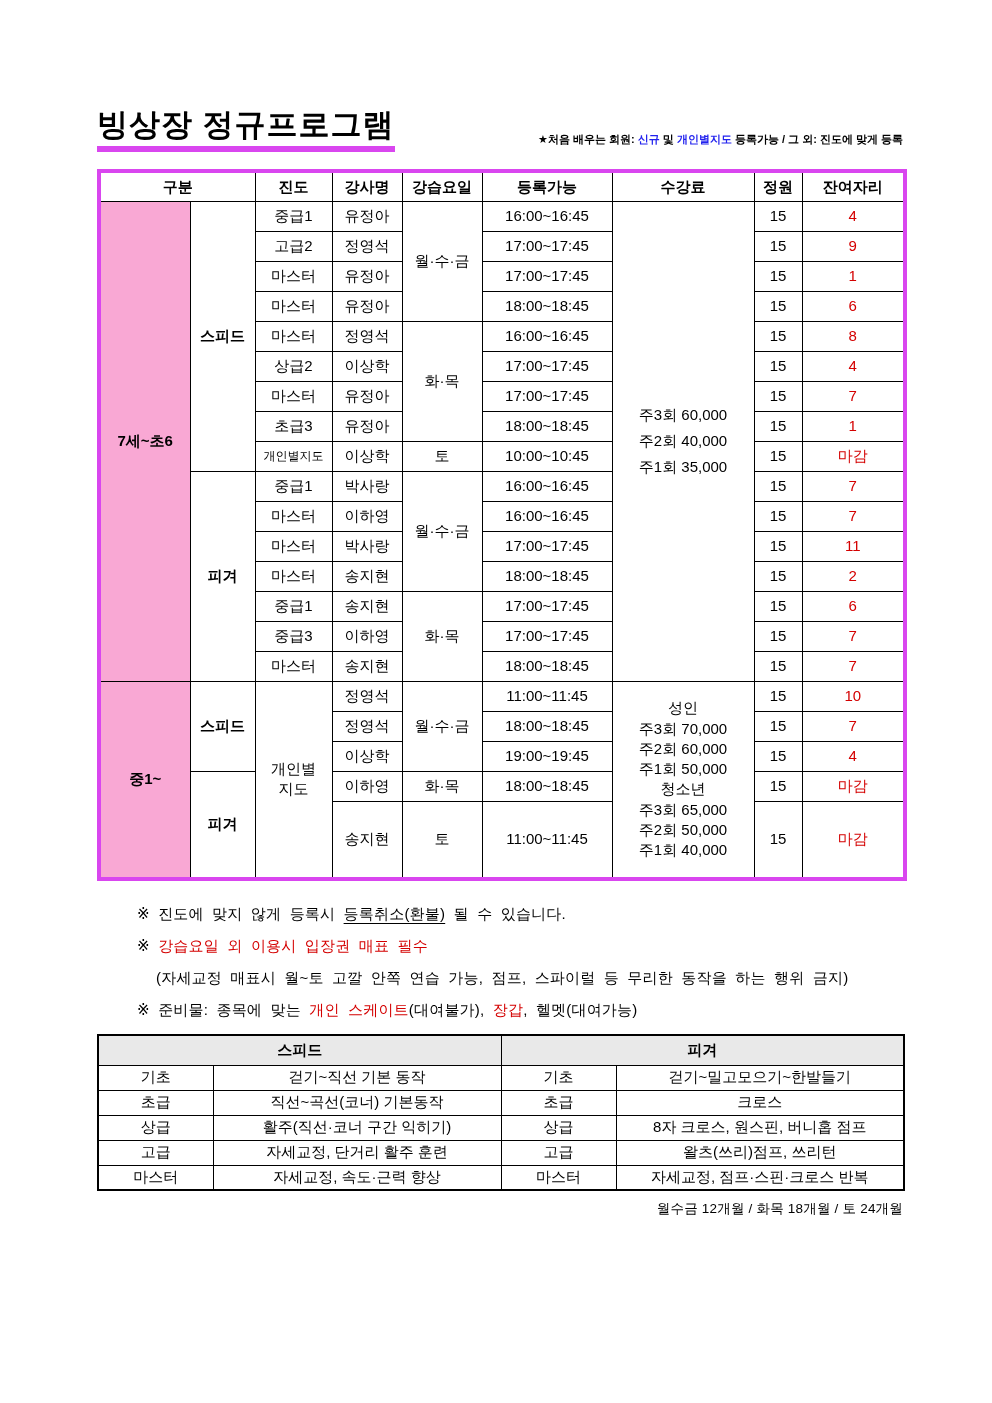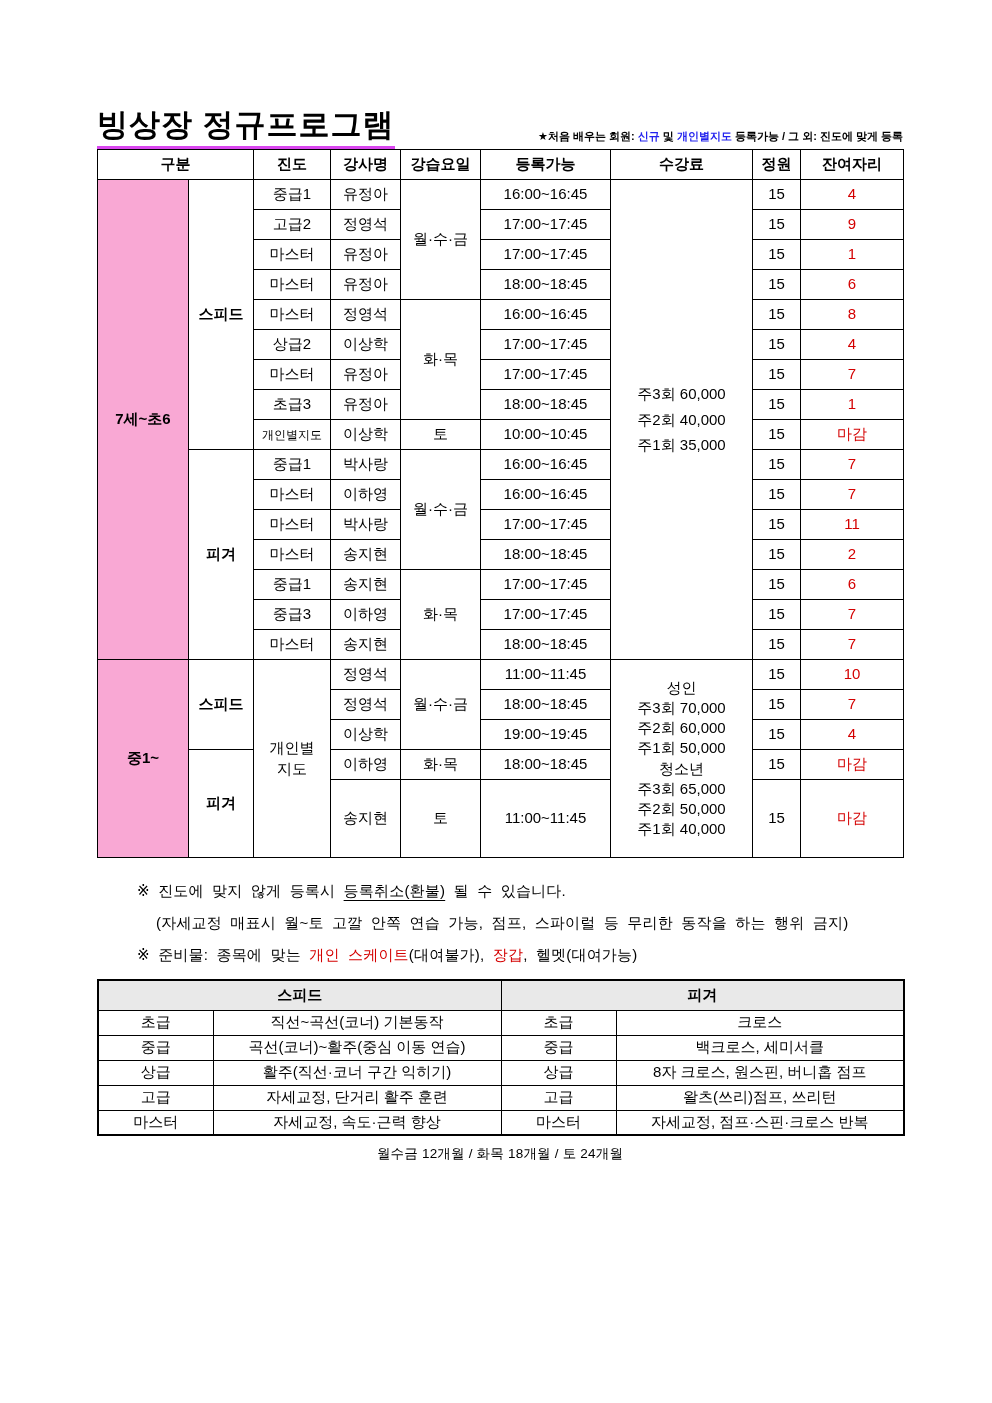--- a/index.html
+++ b/index.html
@@ -7,31 +7,31 @@
     width:992px;height:1403px;
     font-family:"Liberation Sans","DejaVu Sans",sans-serif;
     color:#000;position:relative;
   }
   .page{position:absolute;left:97px;top:108px;width:806px;}
 
   
   .title-row{display:flex;justify-content:space-between;align-items:flex-end;}
   .doc-title{
     font-size:31px;font-weight:bold;letter-spacing:1px;
-    border-bottom:3px solid #d946ef;padding-bottom:4px;line-height:1.1;
+    border-bottom:6px solid #d946ef;padding-bottom:4px;line-height:1.1;
   }
   .annotation{font-size:11px;font-weight:bold;padding-bottom:5px;white-space:nowrap;}
 
   
   table{border-collapse:collapse;table-layout:fixed;width:806px;}
   td,th{
     border:1px solid #000;text-align:center;vertical-align:middle;
     font-size:15px;padding:0 2px;overflow:hidden;white-space:pre-line;line-height:1.35;
   }
-  table.prog{border:1px solid #d946ef;}
+  table.prog{margin-top:17px;border:4px solid #d946ef;}
   table.prog th{height:27px;font-weight:bold;background:#fff;}
   table.prog tr{height:30px;}
   table.prog tr.tall{height:78px;}
 
   .c-group{background:#f9a8d4;font-weight:bold;}
   .c-cat{font-weight:bold;}
   .c-red{color:#d40000;}
   .c-fee{line-height:1.72;}
   .c-small{font-size:12px;padding:0;}
 
@@ -44,21 +44,21 @@
 
   
   table.levels{margin-top:14px;border:2px solid #000;}
   table.levels tr.h1{height:30px;}
   table.levels tr.h1 td{background:#e9e9e9;font-weight:bold;}
   table.levels tr.h2{height:27px;}
   table.levels tr.h2 td{font-weight:bold;}
   table.levels tr.lrow{height:25px;}
 
   
-  .footer-note{margin-top:9px;text-align:center;font-size:13.5px;letter-spacing:0.2px;}
+  .footer-note{margin-top:9px;text-align:right;font-size:13.5px;letter-spacing:0.2px;}
 </style>
 </head>
 <body>
 
 <div class="page">
 
   <div class="title-row">
     <div class="doc-title">빙상장 정규프로그램</div>
     <div class="annotation" id="annotation"><span class="c-k">★처음 배우는 회원: </span><span class="c-b" style="color: rgb(34, 34, 238);">신규</span><span class="c-k"> 및 </span><span class="c-b" style="color: rgb(34, 34, 238);">개인별지도</span><span class="c-k"> 등록가능 / 그 외: 진도에 맞게 등록</span></div>
   </div>
@@ -255,49 +255,50 @@
           <td>토</td>
           <td>11:00~11:45</td>
           <td>15</td>
           <td class="c-red">마감</td>
         </tr>
       </tbody>
   </table>
 
   <div class="notes" id="notes">
       <div class="note"><span class="c-k">※ 진도에 맞지 않게 등록시 </span><span class="c-u">등록취소(환불)</span><span class="c-k"> 될 수 있습니다.</span></div>
+      <div class="note"><span class="c-k">※ </span><span class="c-r">강습요일 외 이용시 입장권 매표 필수</span></div>
       <div class="note indent"><span class="c-k">(자세교정 매표시 월~토 고깔 안쪽 연습 가능, 점프, 스파이럴 등 무리한 동작을 하는 행위 금지)</span></div>
       <div class="note"><span class="c-k">※ 준비물: 종목에 맞는 </span><span class="c-r">개인 스케이트</span><span class="c-k">(대여불가), </span><span class="c-r">장갑</span><span class="c-k">, 헬멧(대여가능)</span></div>
     </div>
 
   <table class="levels" id="levels-table">
     <colgroup>
       <col style="width:115px">
         <col style="width:288px">
       <col style="width:115px">
         <col style="width:288px">
     </colgroup>
     <tbody id="levels-body">
         <tr class="h1">
           <td colspan="2">스피드</td>
           <td colspan="2">피겨</td>
         </tr>
         <tr class="lrow">
+          <td>기초</td>
+          <td>걷기~직선 기본 동작</td>
+          <td>기초</td>
+          <td>걷기~밀고모으기~한발들기</td>
+        </tr>
+        <tr class="lrow">
           <td>초급</td>
           <td>직선~곡선(코너) 기본동작</td>
           <td>초급</td>
           <td>크로스</td>
         </tr>
         <tr class="lrow">
-          <td>중급</td>
-          <td>곡선(코너)~활주(중심 이동 연습)</td>
-          <td>중급</td>
-          <td>백크로스, 세미서클</td>
-        </tr>
-        <tr class="lrow">
           <td>상급</td>
           <td>활주(직선·코너 구간 익히기)</td>
           <td>상급</td>
           <td>8자 크로스, 원스핀, 버니홉 점프</td>
         </tr>
         <tr class="lrow">
           <td>고급</td>
           <td>자세교정, 단거리 활주 훈련</td>
           <td>고급</td>
           <td>왈츠(쓰리)점프, 쓰리턴</td>

